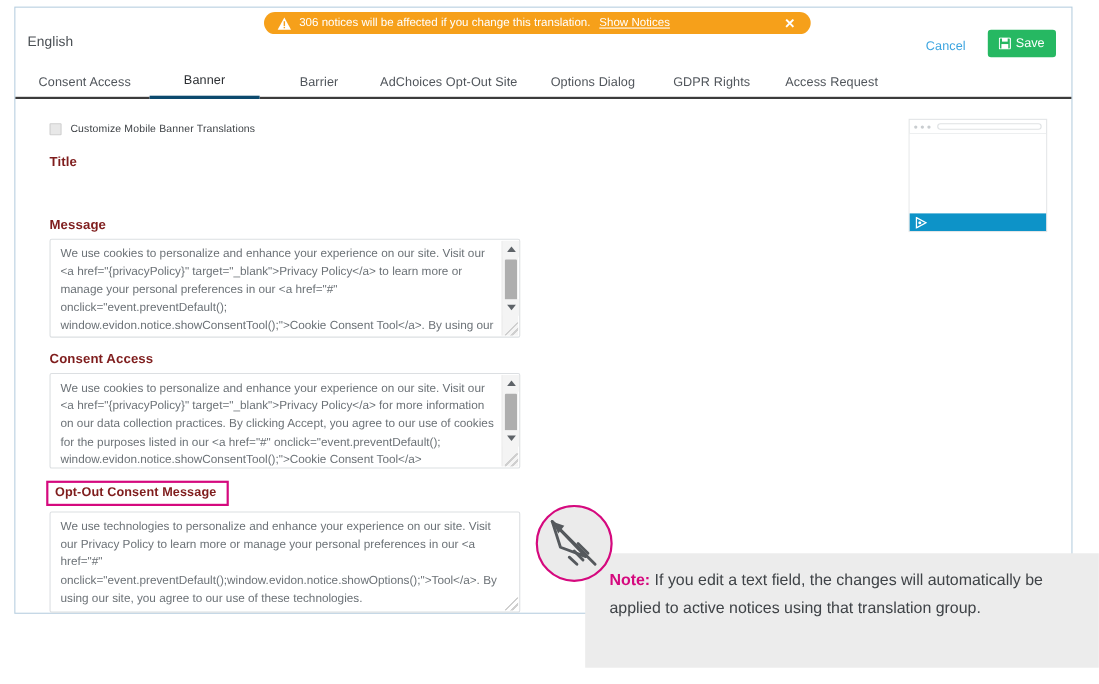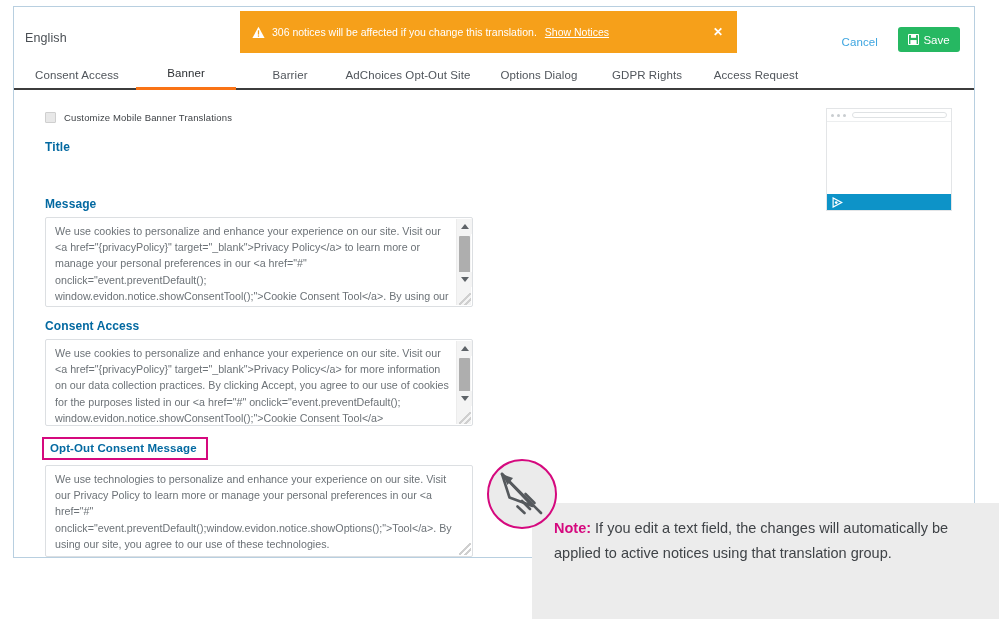--- a/index.html
+++ b/index.html
@@ -36,25 +36,26 @@
     left: 11px; top: 24px;
     font-size: 12.5px;
     color: #4a4f54;
     letter-spacing: .1px;
   }
 
   
   .warn {
     position: absolute;
     left: 226px; top: 4px;
-    width: 497px; height: 42px;
+    width: 497px; height: 20px;
     background: #f6a01a;
     display: flex;
     align-items: center;
     padding: 0 28px 0 12px;
+    border-radius: 13px;
   }
   .warn-ico {
     flex: 0 0 auto;
     width: 13px; height: 13px;
     margin-right: 7px;
     position: relative;
   }
   .warn-ico svg { display:block; }
   .warn-txt {
     font-size: 10.5px;
@@ -122,21 +123,21 @@
     display: flex;
     align-items: center;
     justify-content: center;
     font-size: 11.5px;
     color: #50555b;
     cursor: pointer;
     letter-spacing: .1px;
   }
   .tab.active {
     color: #2c2f33;
-    border-bottom: 3px solid #f97316;
+    border-bottom: 3px solid #0c4a6e;
     background: #ffffff;
   }
 
   
   .body { position: absolute; left:0; top:83px; width:100%; bottom:0; }
 
   .chk-row {
     position: absolute;
     left: 31px; top: 22px;
     display: flex;
@@ -153,21 +154,21 @@
   .chk-lbl {
     font-size: 9.5px;
     color: #3e4246;
     letter-spacing: .15px;
   }
 
   .fld { position: absolute; left: 31px; }
   .fld-lbl {
     font-size: 12px;
     font-weight: bold;
-    color: #0369a1;
+    color: #7f1d1d;
     margin-bottom: 6px;
     letter-spacing: .1px;
   }
   .fld-lbl.hl {
     display: inline-block;
     border: 2px solid #d5097e;
     padding: 3px 9px 4px 6px;
     margin-bottom: 5px;
     font-size: 11.5px;
   }
@@ -273,21 +274,21 @@
     display: flex;
     align-items: center;
     padding-left: 5px;
   }
   .pv-play { width: 11px; height: 11px; display:block; }
 
   
   .note {
     position: absolute;
     left: 532px; top: 503px;
-    width: 467px; height: 116px;
+    width: 467px; height: 104px;
     background: #ececec;
     padding: 13px 18px 0 22px;
   }
   .note-txt {
     font-size: 14.5px;
     line-height: 25px;
     color: #3f4347;
   }
   .note-kw {
     color: #d5097e;

